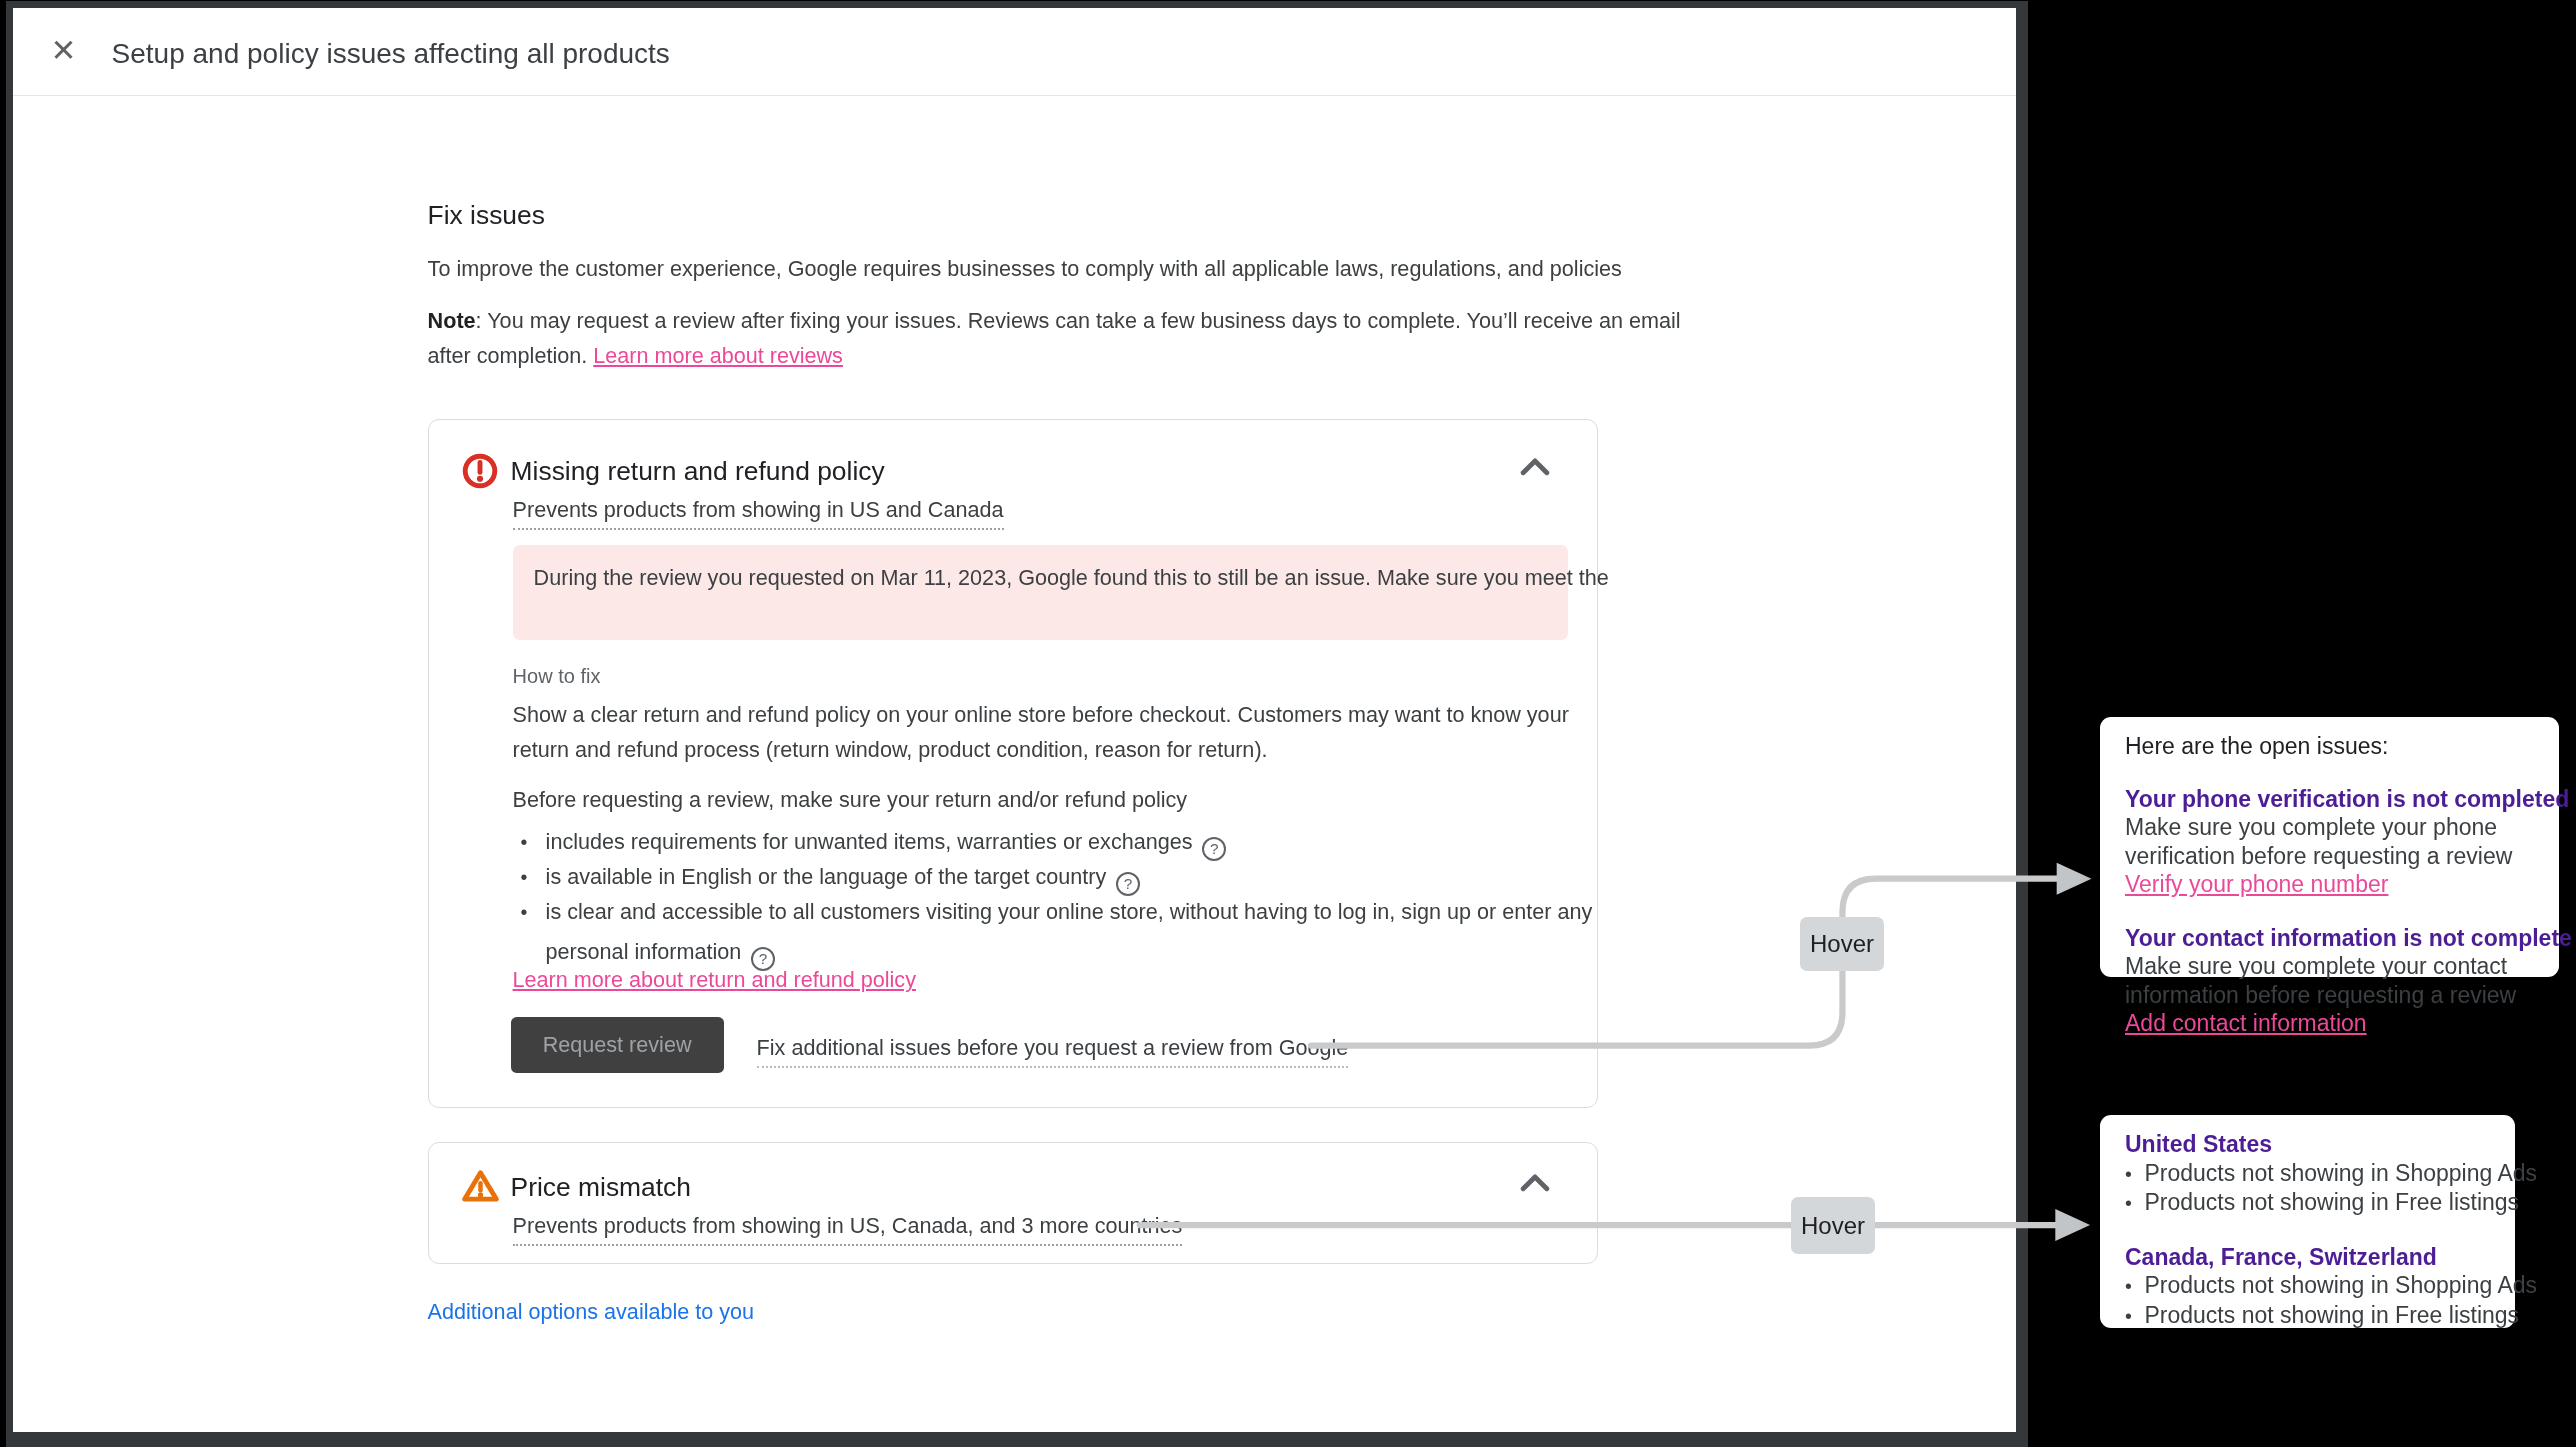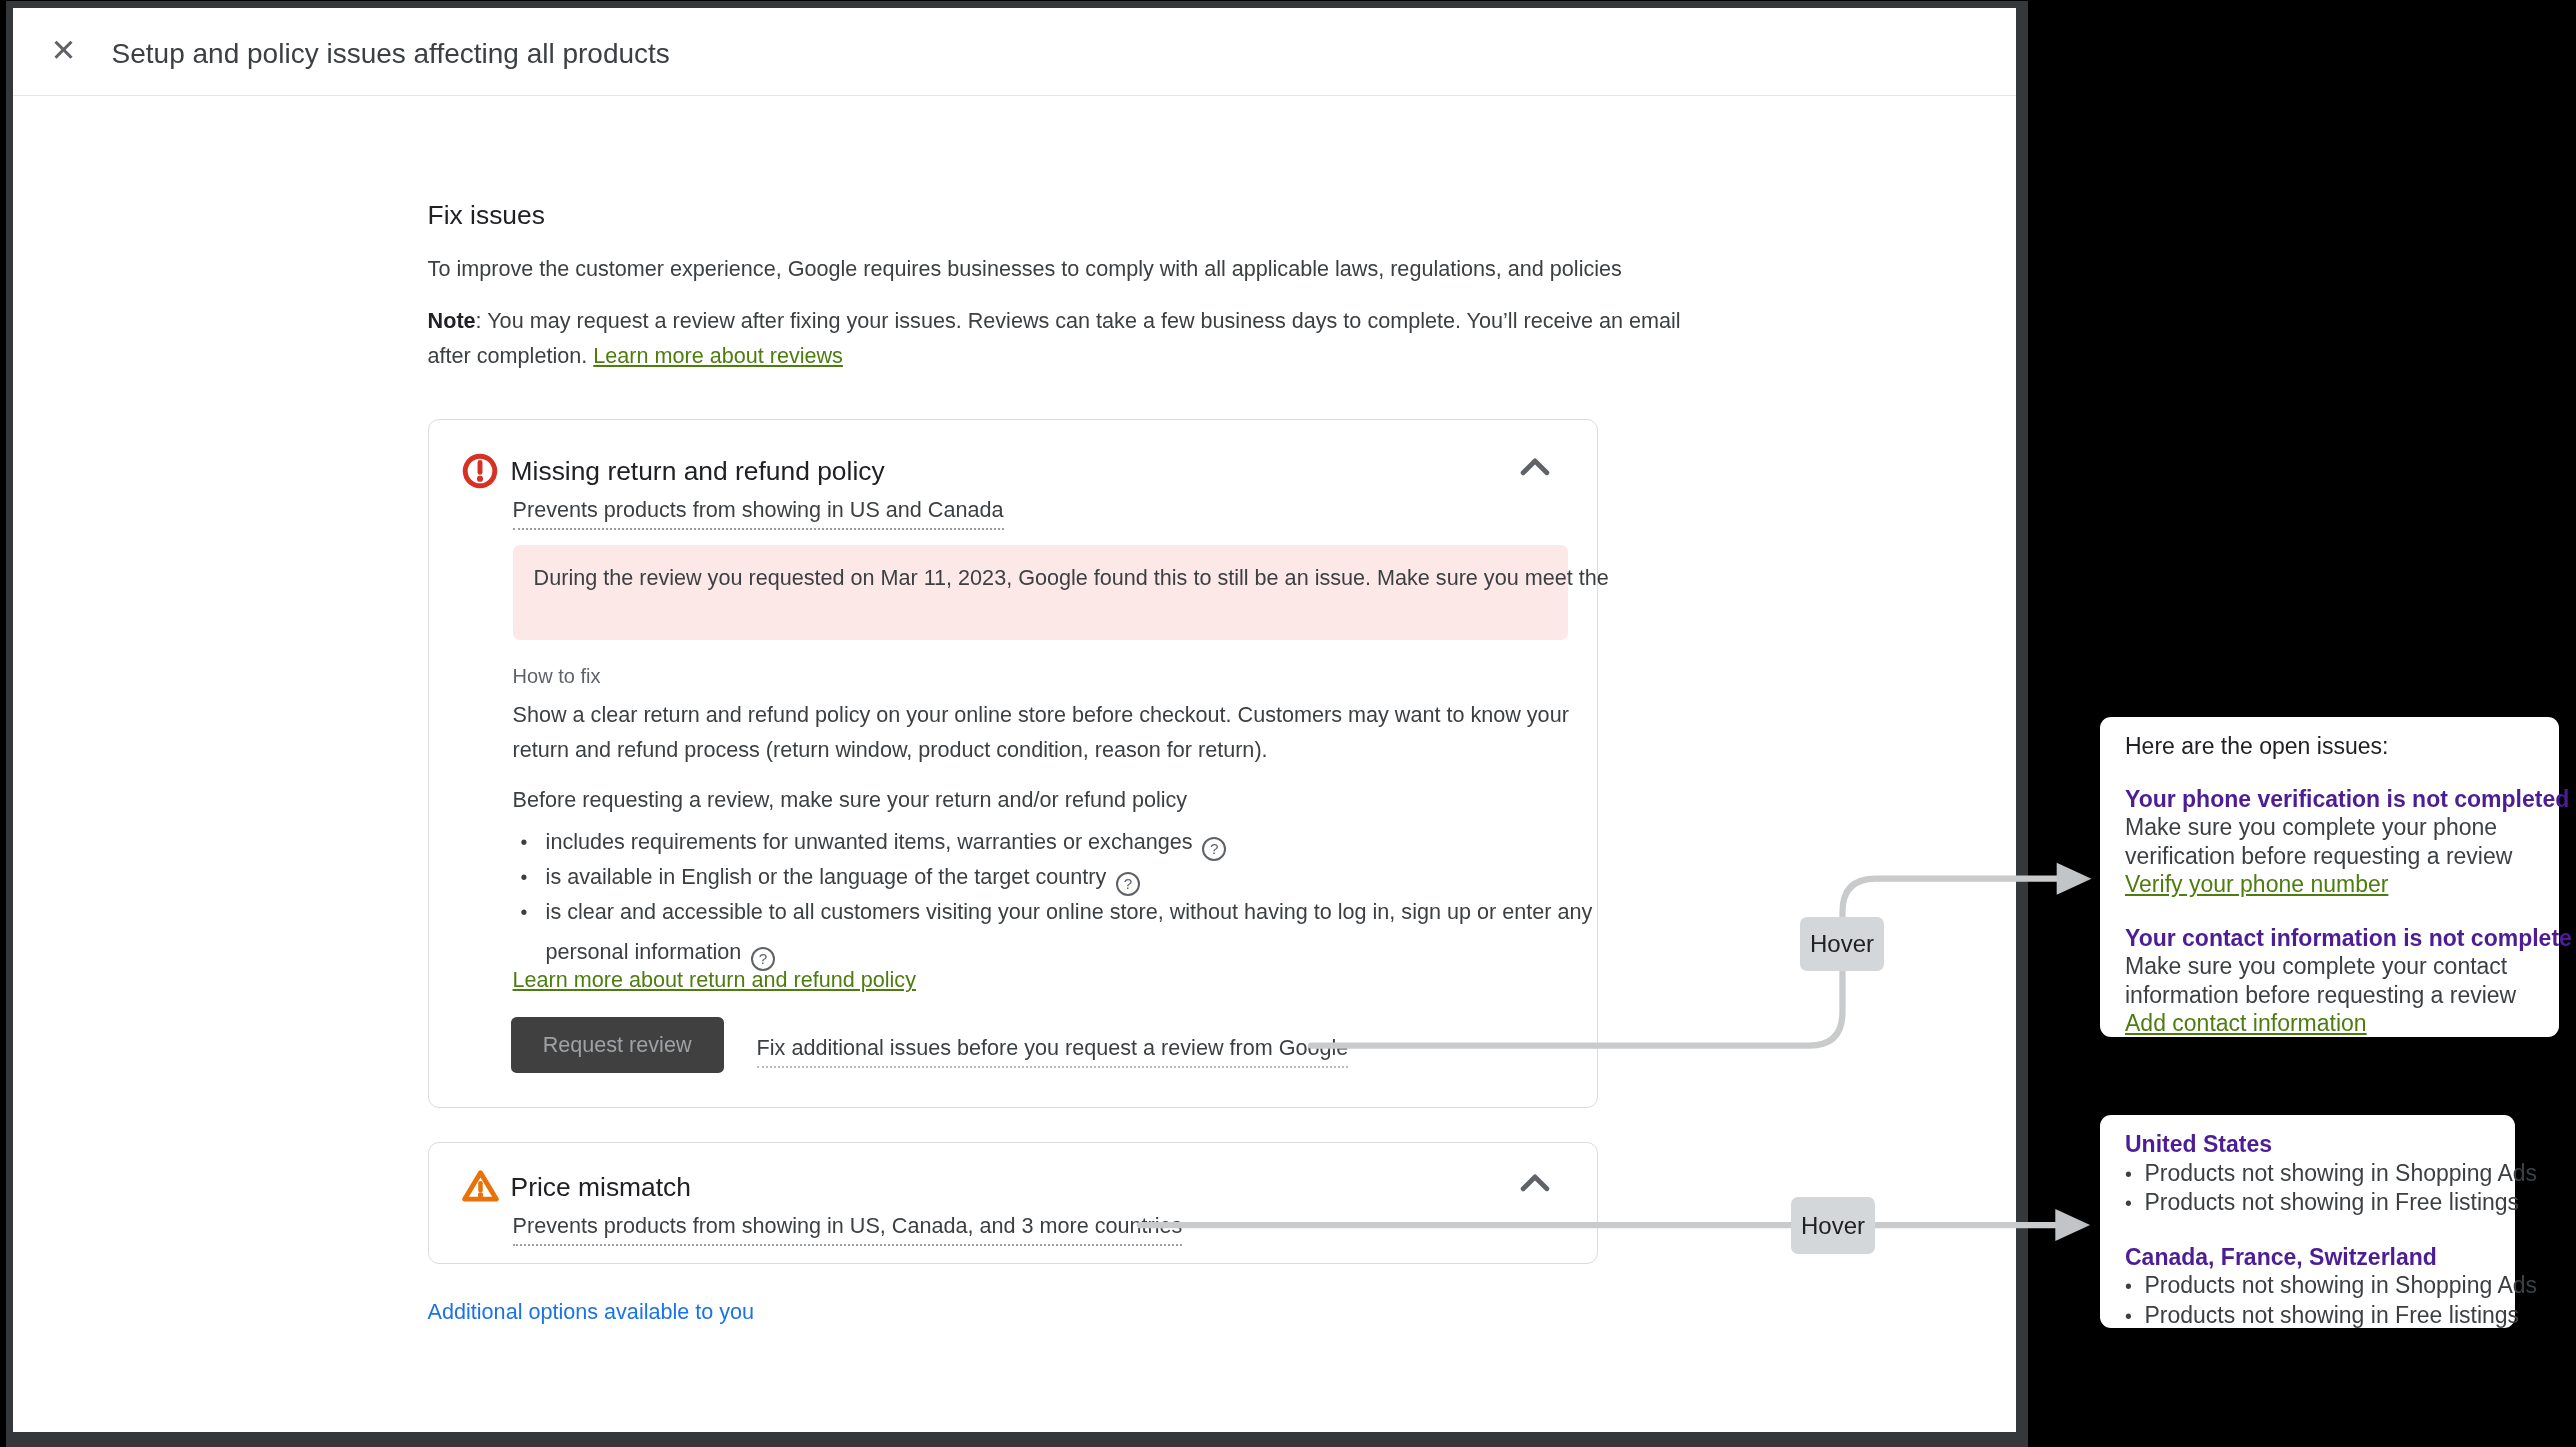--- a/index.html
+++ b/index.html
@@ -18,21 +18,21 @@
                   line-height:35px; white-space:nowrap; }
 
   
   .fix-heading { position:absolute; left:415px; top:192px; font-size:26.4px; color:#202124; }
   .intro-p { position:absolute; left:415px; top:245px; font-size:21.6px; color:#3C4043;
              line-height:32px; white-space:nowrap; }
   .note-p { position:absolute; left:415px; top:295px; font-size:21.6px; color:#3C4043;
             line-height:35px; }
   .note-p .line { display:block; white-space:nowrap; }
   .bold { font-weight:bold; color:#202124; }
-  a.link { color:#4d7c0f; text-decoration:underline; cursor:pointer; }
+  a.link { color:#ec4899; text-decoration:underline; cursor:pointer; }
   a.link-plain { color:#1A73E8; text-decoration:none; cursor:pointer; }
 
   
   .card { position:absolute; left:415px; width:1170px; background:#fff;
           border:1.4px solid #DADCE0; border-radius:11px; }
   .card1 { top:411px; height:689px; }
   .card2 { top:1134px; height:122px; }
   .card-title { position:absolute; left:82px; top:36px; font-size:26.4px; color:#202124;
                 white-space:nowrap; }
   .card-sub { position:absolute; left:84px; top:77px; font-size:21.6px; color:#3C4043;
@@ -82,21 +82,21 @@
                 z-index:5; pointer-events:none; }
   .hover-chip { position:absolute; z-index:6; background:#D3D7DA; border-radius:7px;
                 display:flex; align-items:center; justify-content:center;
                 font-size:24px; color:#202124; }
   .chip1 { left:1800px; top:917px; width:84px; height:54px; }
   .chip2 { left:1791px; top:1197px; width:84px; height:57px; }
 
   .tooltip { position:absolute; z-index:6; background:#fff; border-radius:11px;
              font-size:23px; color:#3C4043; line-height:28.5px;
              box-shadow:0 5.6px 19.5px rgba(0,0,0,0.55); }
-  .tooltip1 { left:2100px; top:717px; width:459px; height:320px; padding:15.3px 25px; }
+  .tooltip1 { left:2100px; top:717px; width:459px; height:260px; padding:15.3px 25px; }
   .tooltip2 { left:2100px; top:1115px; width:415px; height:213px; padding:15.3px 25px; }
   .tip-intro { margin-bottom:24px; color:#202124; white-space:nowrap; }
   .tip-head { font-weight:bold; color:#4c1d95; white-space:nowrap; }
   .tip-line { display:block; white-space:nowrap; }
   .tip-section2 { margin-top:25px; }
   .tip2-item { display:block; white-space:nowrap; }
   .tip2-item .t2dot { display:inline-block; width:19.5px; font-size:19.5px; }
 </style>
 </head>
 <body>

